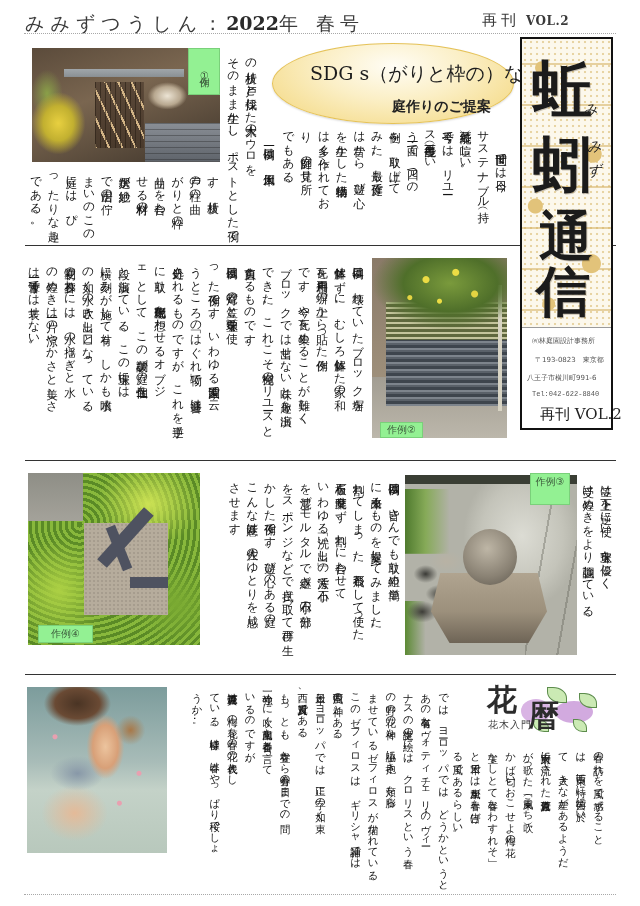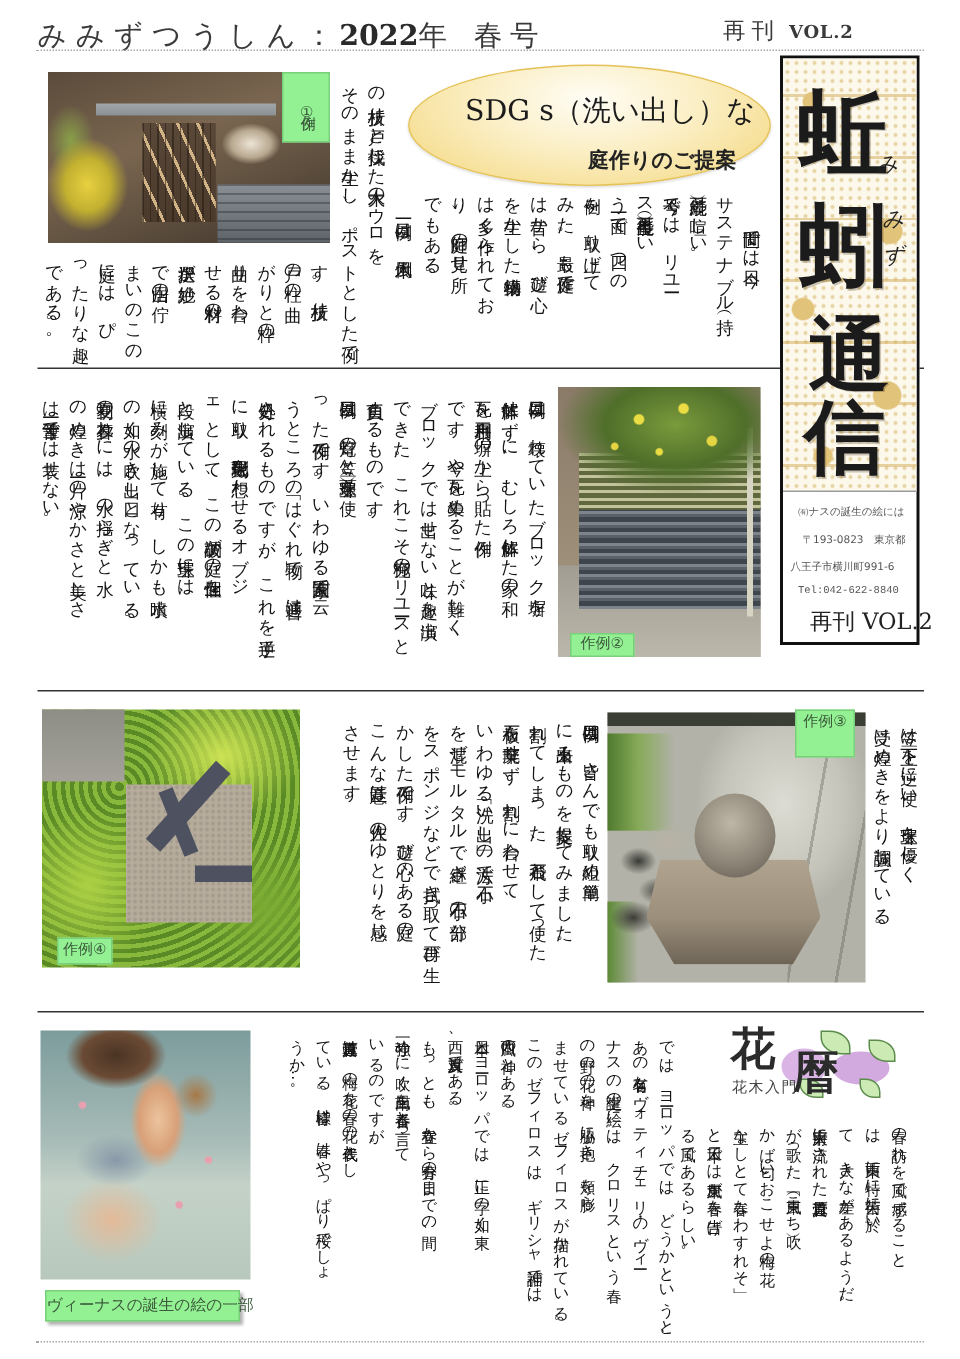--- a/index.html
+++ b/index.html
@@ -127,21 +127,21 @@
       radial-gradient(circle at 66% 70%, #e8a0b0 0 2px, transparent 3px),
       radial-gradient(circle at 20% 30%, #e8a0b0 0 2px, transparent 3px),
       linear-gradient(#7c9c9c 0, #a8bcb8 45%, #c4d2c8 62%, #b8c8bc 100%); }
 
   
   .label { position:absolute; background:#93f193; color:#3c5a3c; font-size:10px; border:1px solid #7ad07a;
            box-sizing:border-box; z-index:2; text-align:center; white-space:nowrap; }
   #label1 { left:188px; top:48px; width:32px; height:47px; writing-mode:vertical-rl; padding-top:7px; line-height:30px; }
   #label2 { left:380px; top:422px; width:43px; height:16px; line-height:14px; }
   #label3 { left:530px; top:473px; width:40px; height:32px; line-height:15px;text-align:center; }
-  #label4 { left:38px; top:625px; width:37px; height:18px; line-height:16px; }
+  #label4 { left:38px; top:625px; width:55px; height:18px; line-height:16px; }
   #venus-caption { left:30px; top:860px; width:130px; height:21px; line-height:19px; font-size:10.5px;
                    box-shadow:2px 2px 2px rgba(0,0,0,.3); }
 
   
   .logo { position:absolute; left:483px; top:685px; width:112px; height:50px; z-index:2; }
   .blob { position:absolute; border-radius:50%; }
   .leaf { position:absolute; border-radius:0 70% 0 70%; background:#cbeab4; border:1px solid #5c8c4c; }
   .logo-main1 { position:absolute; left:4px; top:0; font-family:"DejaVu Serif", serif; font-size:30px;
                 font-weight:bold; color:#2b2b2b; line-height:1; }
   .logo-main2 { position:absolute; left:46px; top:16px; font-family:"DejaVu Serif", serif; font-size:30px;
@@ -168,29 +168,29 @@
 
   <div class="mast">
     <div class="mast-art">
       <span class="mchar" style="left:10px; top:20px; font-size:60px;">蚯</span>
       <span class="mruby" style="left:62px; top:55px;">み</span>
       <span class="mchar" style="left:10px; top:95px; font-size:60px;">蚓</span>
       <span class="mruby" style="left:66px; top:92px; letter-spacing:4px;">みず</span>
       <span class="mchar" style="left:17px; top:170px; font-size:54px;">通</span>
       <span class="mchar" style="left:14px; top:225px; font-size:54px;">信</span>
     </div>
-    <div class="minfo" style="left:10px; top:297px;">㈲ナスの誕生の絵には</div>
+    <div class="minfo" style="left:10px; top:297px;">㈲林庭園設計事務所</div>
     <div class="minfo" style="left:13px; top:316px;">〒193-0823　東京都</div>
     <div class="minfo" style="left:5px; top:334px;">八王子市横川町991-6</div>
     <div class="minfo" style="left:10px; top:351px;font-family:Liberation Mono, monospace;">Tel:042-622-8840</div>
     <div class="mvol">再刊 VOL.2</div>
   </div>
 
   <div class="bubble"></div>
-  <div class="bubble-title">SDG s（洗い出し）な</div>
+  <div class="bubble-title">SDG s（がりと枠の）な</div>
   <div class="bubble-s ub bubble-sub">庭作りのご提案</div>
 
   <div class="photo" id="photo1"></div>
   <div class="label" id="label1">作例①</div>
   <div class="vtext" id="intro" style="right:131px; top:123px;">世間では今日、
 サステナブル（持
 続可能）と喧しい。
 今号では、リユー
 ス（再生可能）とい
 う一面で、四つの
@@ -258,21 +258,20 @@
 させます。</div>
   <div class="photo" id="photo3">
     <div class="p3-block"></div>
     <div class="p3-sphere"></div>
   </div>
   <div class="label" id="label3">作例③</div>
   <div class="vtext" style="right:26px; top:477px;">笠は上下を逆に使い、宝珠を優しく
 受け煌めきをより強調している。</div>
 
   <div class="photo" id="venus"></div>
-  <div class="label" id="venus-caption">ヴィーナスの誕生の絵の一部</div>
   <div class="vtext small" style="right:188px; top:686px;">では、ヨーロッパでは、どうかというと、
 あの有名なヴォティチェリ・のヴィー
 ナスの誕生の絵には、クロリスという春
 の野の花の神を、小脇に抱き、頬を膨ら
 ませているゼフィロスが描かれている。
 このゼフィロスは、ギリシャ神話では、
 西風の神とある。
 日本とヨーロッパでは、正に字の如く東
 西、真反対である。
 もっとも、立春から春分の日までの間、

